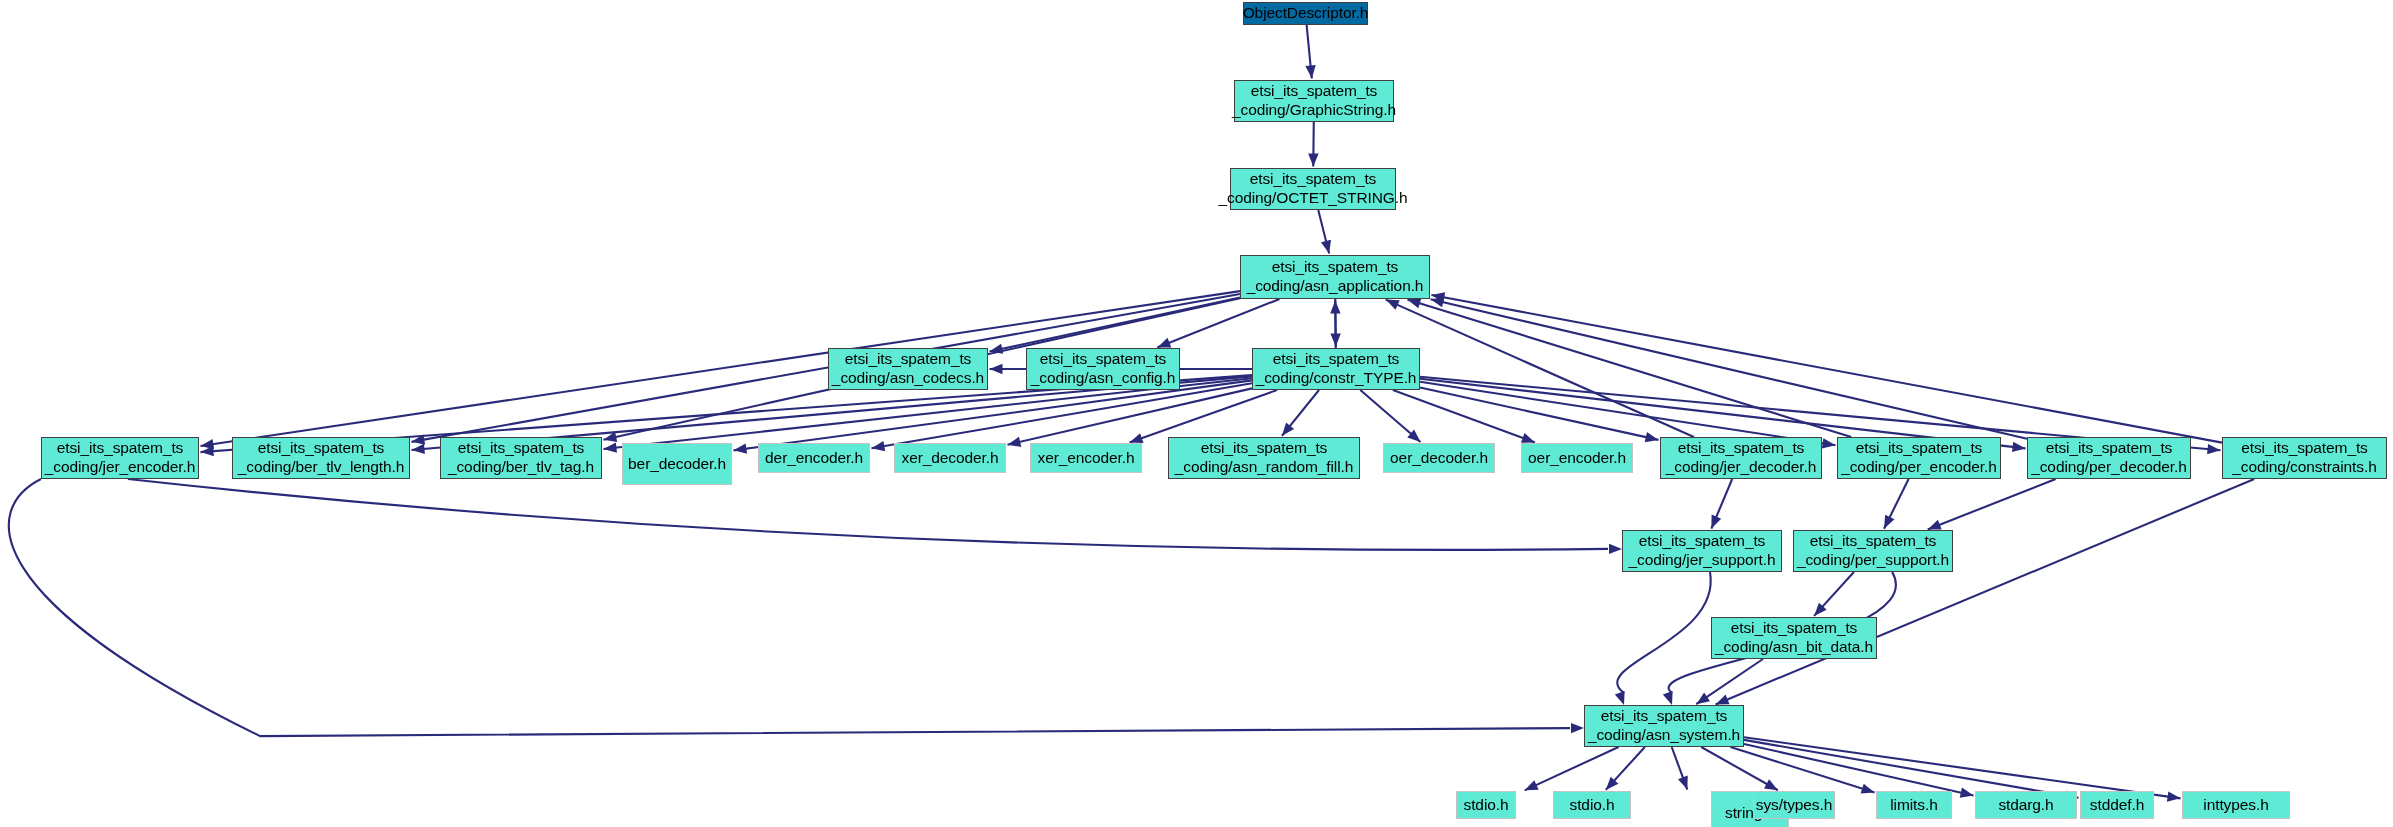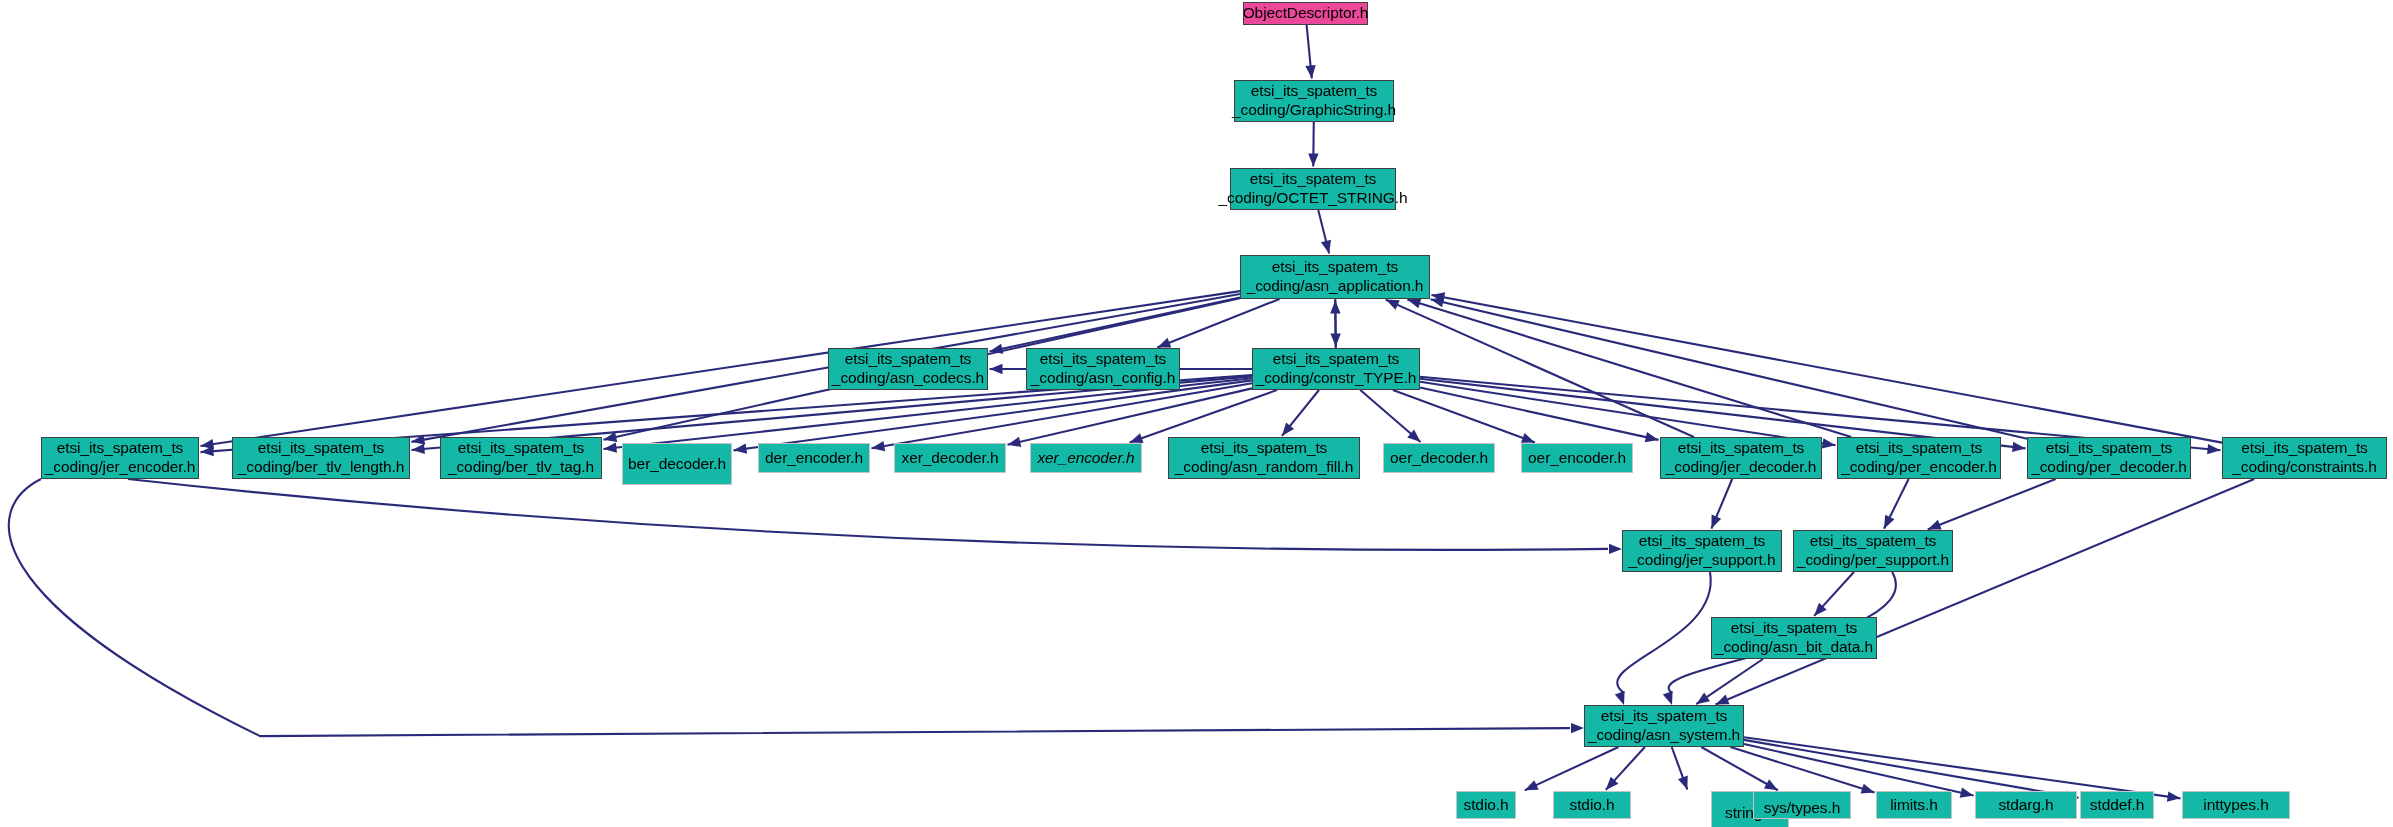--- a/index.html
+++ b/index.html
@@ -34,30 +34,30 @@
     stroke: none;
   }
   .node-box {
     position: absolute;
     box-sizing: border-box;
     display: flex;
     flex-direction: column;
     align-items: center;
     justify-content: center;
     text-align: center;
-    background: #14b8a6;
+    background: #5eead4;
     border: 1.6px solid #404040;
     color: #000000;
     font-size: 15.5px;
     line-height: 1.22;
     letter-spacing: -0.1px;
     white-space: pre;
   }
   .node-box.root {
-    background: #ec4899;
+    background: #0369a1;
     border: 1.6px solid #404040;
   }
   .node-box.light {
     border: 1.6px solid #c4c4c4;
   }
   .node-line {
     display: block;
   }
 </style>
 </head>
@@ -167,34 +167,34 @@
       <div class="node-box " style="left: 1240px; top: 255px; width: 190px; height: 44px;"><span class="node-line">etsi_its_spatem_ts</span><span class="node-line">_coding/asn_application.h</span></div>
       <div class="node-box " style="left: 828px; top: 348px; width: 160px; height: 42px;"><span class="node-line">etsi_its_spatem_ts</span><span class="node-line">_coding/asn_codecs.h</span></div>
       <div class="node-box " style="left: 1026px; top: 348px; width: 154px; height: 42px;"><span class="node-line">etsi_its_spatem_ts</span><span class="node-line">_coding/asn_config.h</span></div>
       <div class="node-box " style="left: 1252px; top: 348px; width: 168px; height: 42px;"><span class="node-line">etsi_its_spatem_ts</span><span class="node-line">_coding/constr_TYPE.h</span></div>
       <div class="node-box " style="left: 41px; top: 437px; width: 158px; height: 42px;"><span class="node-line">etsi_its_spatem_ts</span><span class="node-line">_coding/jer_encoder.h</span></div>
       <div class="node-box " style="left: 232px; top: 437px; width: 178px; height: 42px;"><span class="node-line">etsi_its_spatem_ts</span><span class="node-line">_coding/ber_tlv_length.h</span></div>
       <div class="node-box " style="left: 440px; top: 437px; width: 162px; height: 42px;"><span class="node-line">etsi_its_spatem_ts</span><span class="node-line">_coding/ber_tlv_tag.h</span></div>
       <div class="node-box light" style="left: 622px; top: 443px; width: 110px; height: 42px;"><span class="node-line">ber_decoder.h</span></div>
       <div class="node-box light" style="left: 758px; top: 443px; width: 112px; height: 30px;"><span class="node-line">der_encoder.h</span></div>
       <div class="node-box light" style="left: 894px; top: 443px; width: 112px; height: 30px;"><span class="node-line">xer_decoder.h</span></div>
-      <div class="node-box light" style="left: 1030px; top: 443px; width: 112px; height: 30px; font-style: italic;"><span class="node-line">xer_encoder.h</span></div>
+      <div class="node-box light" style="left: 1030px; top: 443px; width: 112px; height: 30px;"><span class="node-line">xer_encoder.h</span></div>
       <div class="node-box " style="left: 1168px; top: 437px; width: 192px; height: 42px;"><span class="node-line">etsi_its_spatem_ts</span><span class="node-line">_coding/asn_random_fill.h</span></div>
       <div class="node-box light" style="left: 1383px; top: 443px; width: 112px; height: 30px;"><span class="node-line">oer_decoder.h</span></div>
       <div class="node-box light" style="left: 1521px; top: 443px; width: 112px; height: 30px;"><span class="node-line">oer_encoder.h</span></div>
       <div class="node-box " style="left: 1660px; top: 437px; width: 162px; height: 42px;"><span class="node-line">etsi_its_spatem_ts</span><span class="node-line">_coding/jer_decoder.h</span></div>
       <div class="node-box " style="left: 1837px; top: 437px; width: 164px; height: 42px;"><span class="node-line">etsi_its_spatem_ts</span><span class="node-line">_coding/per_encoder.h</span></div>
       <div class="node-box " style="left: 2027px; top: 437px; width: 164px; height: 42px;"><span class="node-line">etsi_its_spatem_ts</span><span class="node-line">_coding/per_decoder.h</span></div>
       <div class="node-box " style="left: 2222px; top: 437px; width: 165px; height: 42px;"><span class="node-line">etsi_its_spatem_ts</span><span class="node-line">_coding/constraints.h</span></div>
       <div class="node-box " style="left: 1622px; top: 530px; width: 160px; height: 42px;"><span class="node-line">etsi_its_spatem_ts</span><span class="node-line">_coding/jer_support.h</span></div>
       <div class="node-box " style="left: 1793px; top: 530px; width: 160px; height: 42px;"><span class="node-line">etsi_its_spatem_ts</span><span class="node-line">_coding/per_support.h</span></div>
       <div class="node-box " style="left: 1711px; top: 617px; width: 166px; height: 42px;"><span class="node-line">etsi_its_spatem_ts</span><span class="node-line">_coding/asn_bit_data.h</span></div>
       <div class="node-box " style="left: 1584px; top: 705px; width: 160px; height: 42px;"><span class="node-line">etsi_its_spatem_ts</span><span class="node-line">_coding/asn_system.h</span></div>
       <div class="node-box light" style="left: 1456px; top: 791px; width: 60px; height: 28px;"><span class="node-line">stdio.h</span></div>
       <div class="node-box light" style="left: 1553px; top: 791px; width: 78px; height: 28px;"><span class="node-line">stdio.h</span></div>
       <div class="node-box light" style="left: 1711px; top: 791px; width: 78px; height: 44px;"><span class="node-line">string.h</span></div>
-      <div class="node-box light" style="left: 1753px; top: 791px; width: 98px; height: 28px; justify-content: flex-end;"><span class="node-line">sys/types.h</span></div>
+      <div class="node-box light" style="left: 1753px; top: 791px; width: 82px; height: 28px;"><span class="node-line">sys/types.h</span></div>
       <div class="node-box light" style="left: 1876px; top: 791px; width: 76px; height: 28px;"><span class="node-line">limits.h</span></div>
       <div class="node-box light" style="left: 1975px; top: 791px; width: 102px; height: 28px;"><span class="node-line">stdarg.h</span></div>
       <div class="node-box light" style="left: 2080px; top: 791px; width: 74px; height: 28px;"><span class="node-line">stddef.h</span></div>
       <div class="node-box light" style="left: 2182px; top: 791px; width: 108px; height: 28px;"><span class="node-line">inttypes.h</span></div>
     </div>
 </div>
 
 </body></html>

